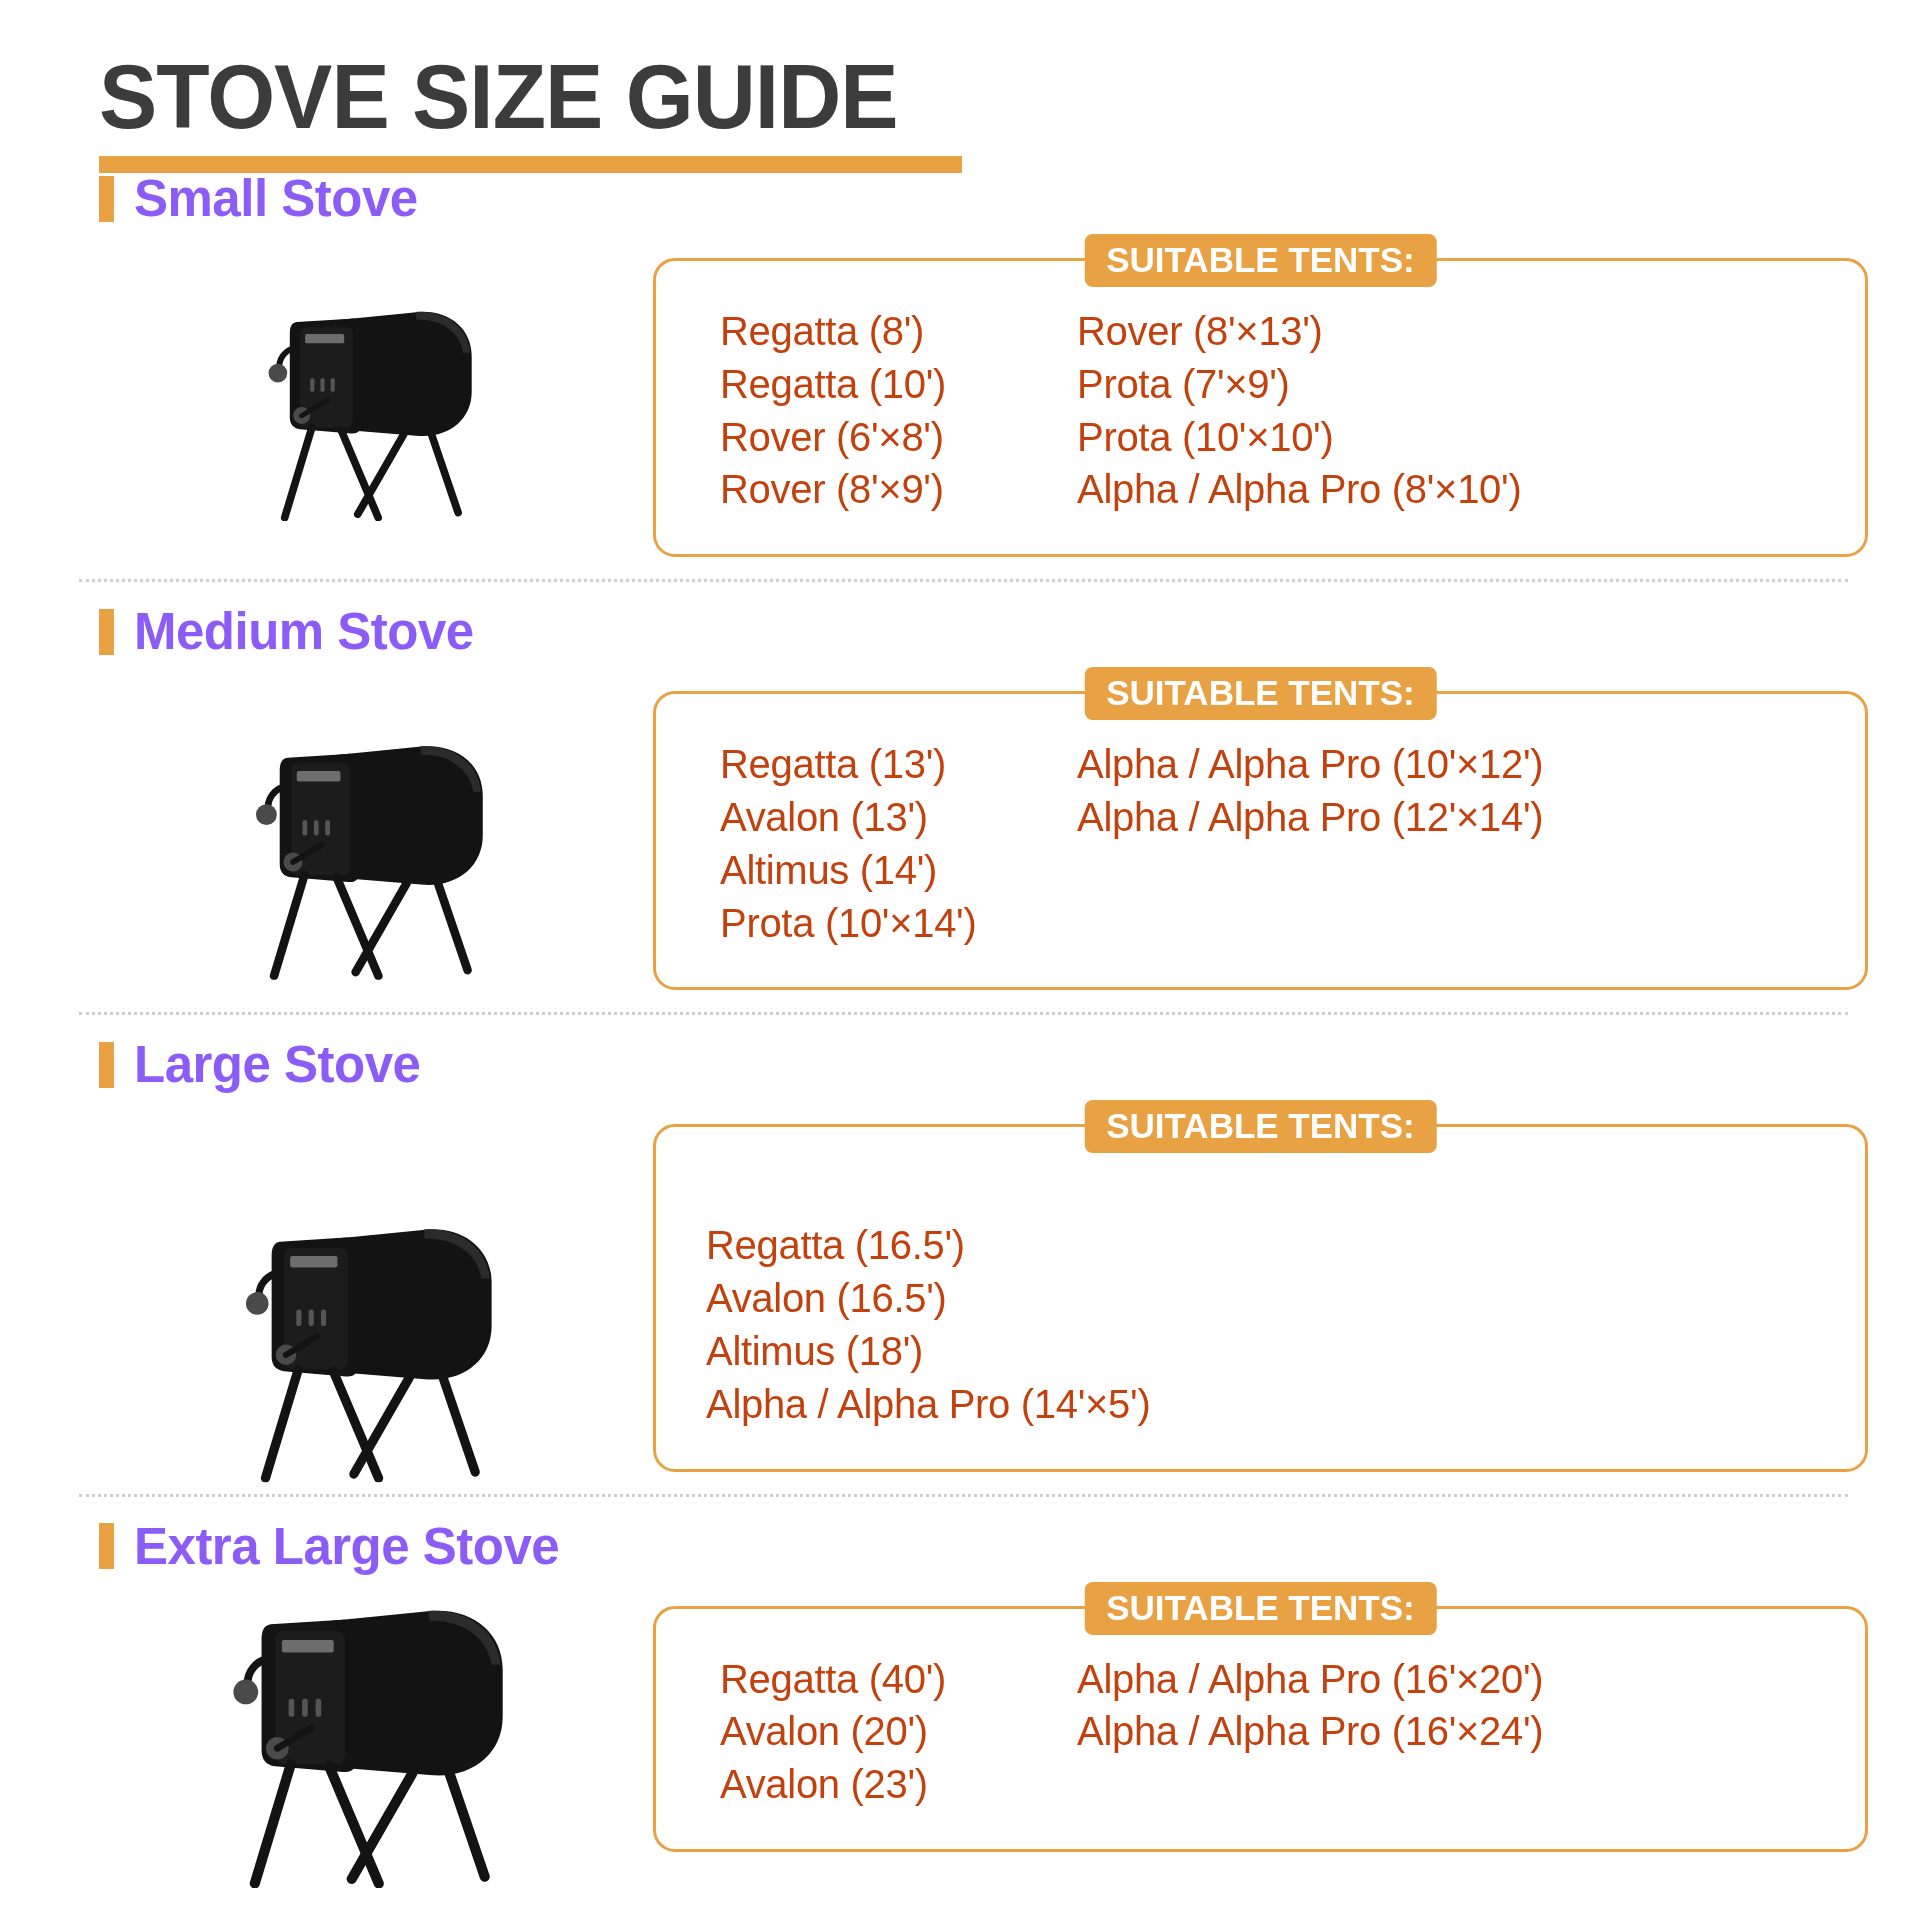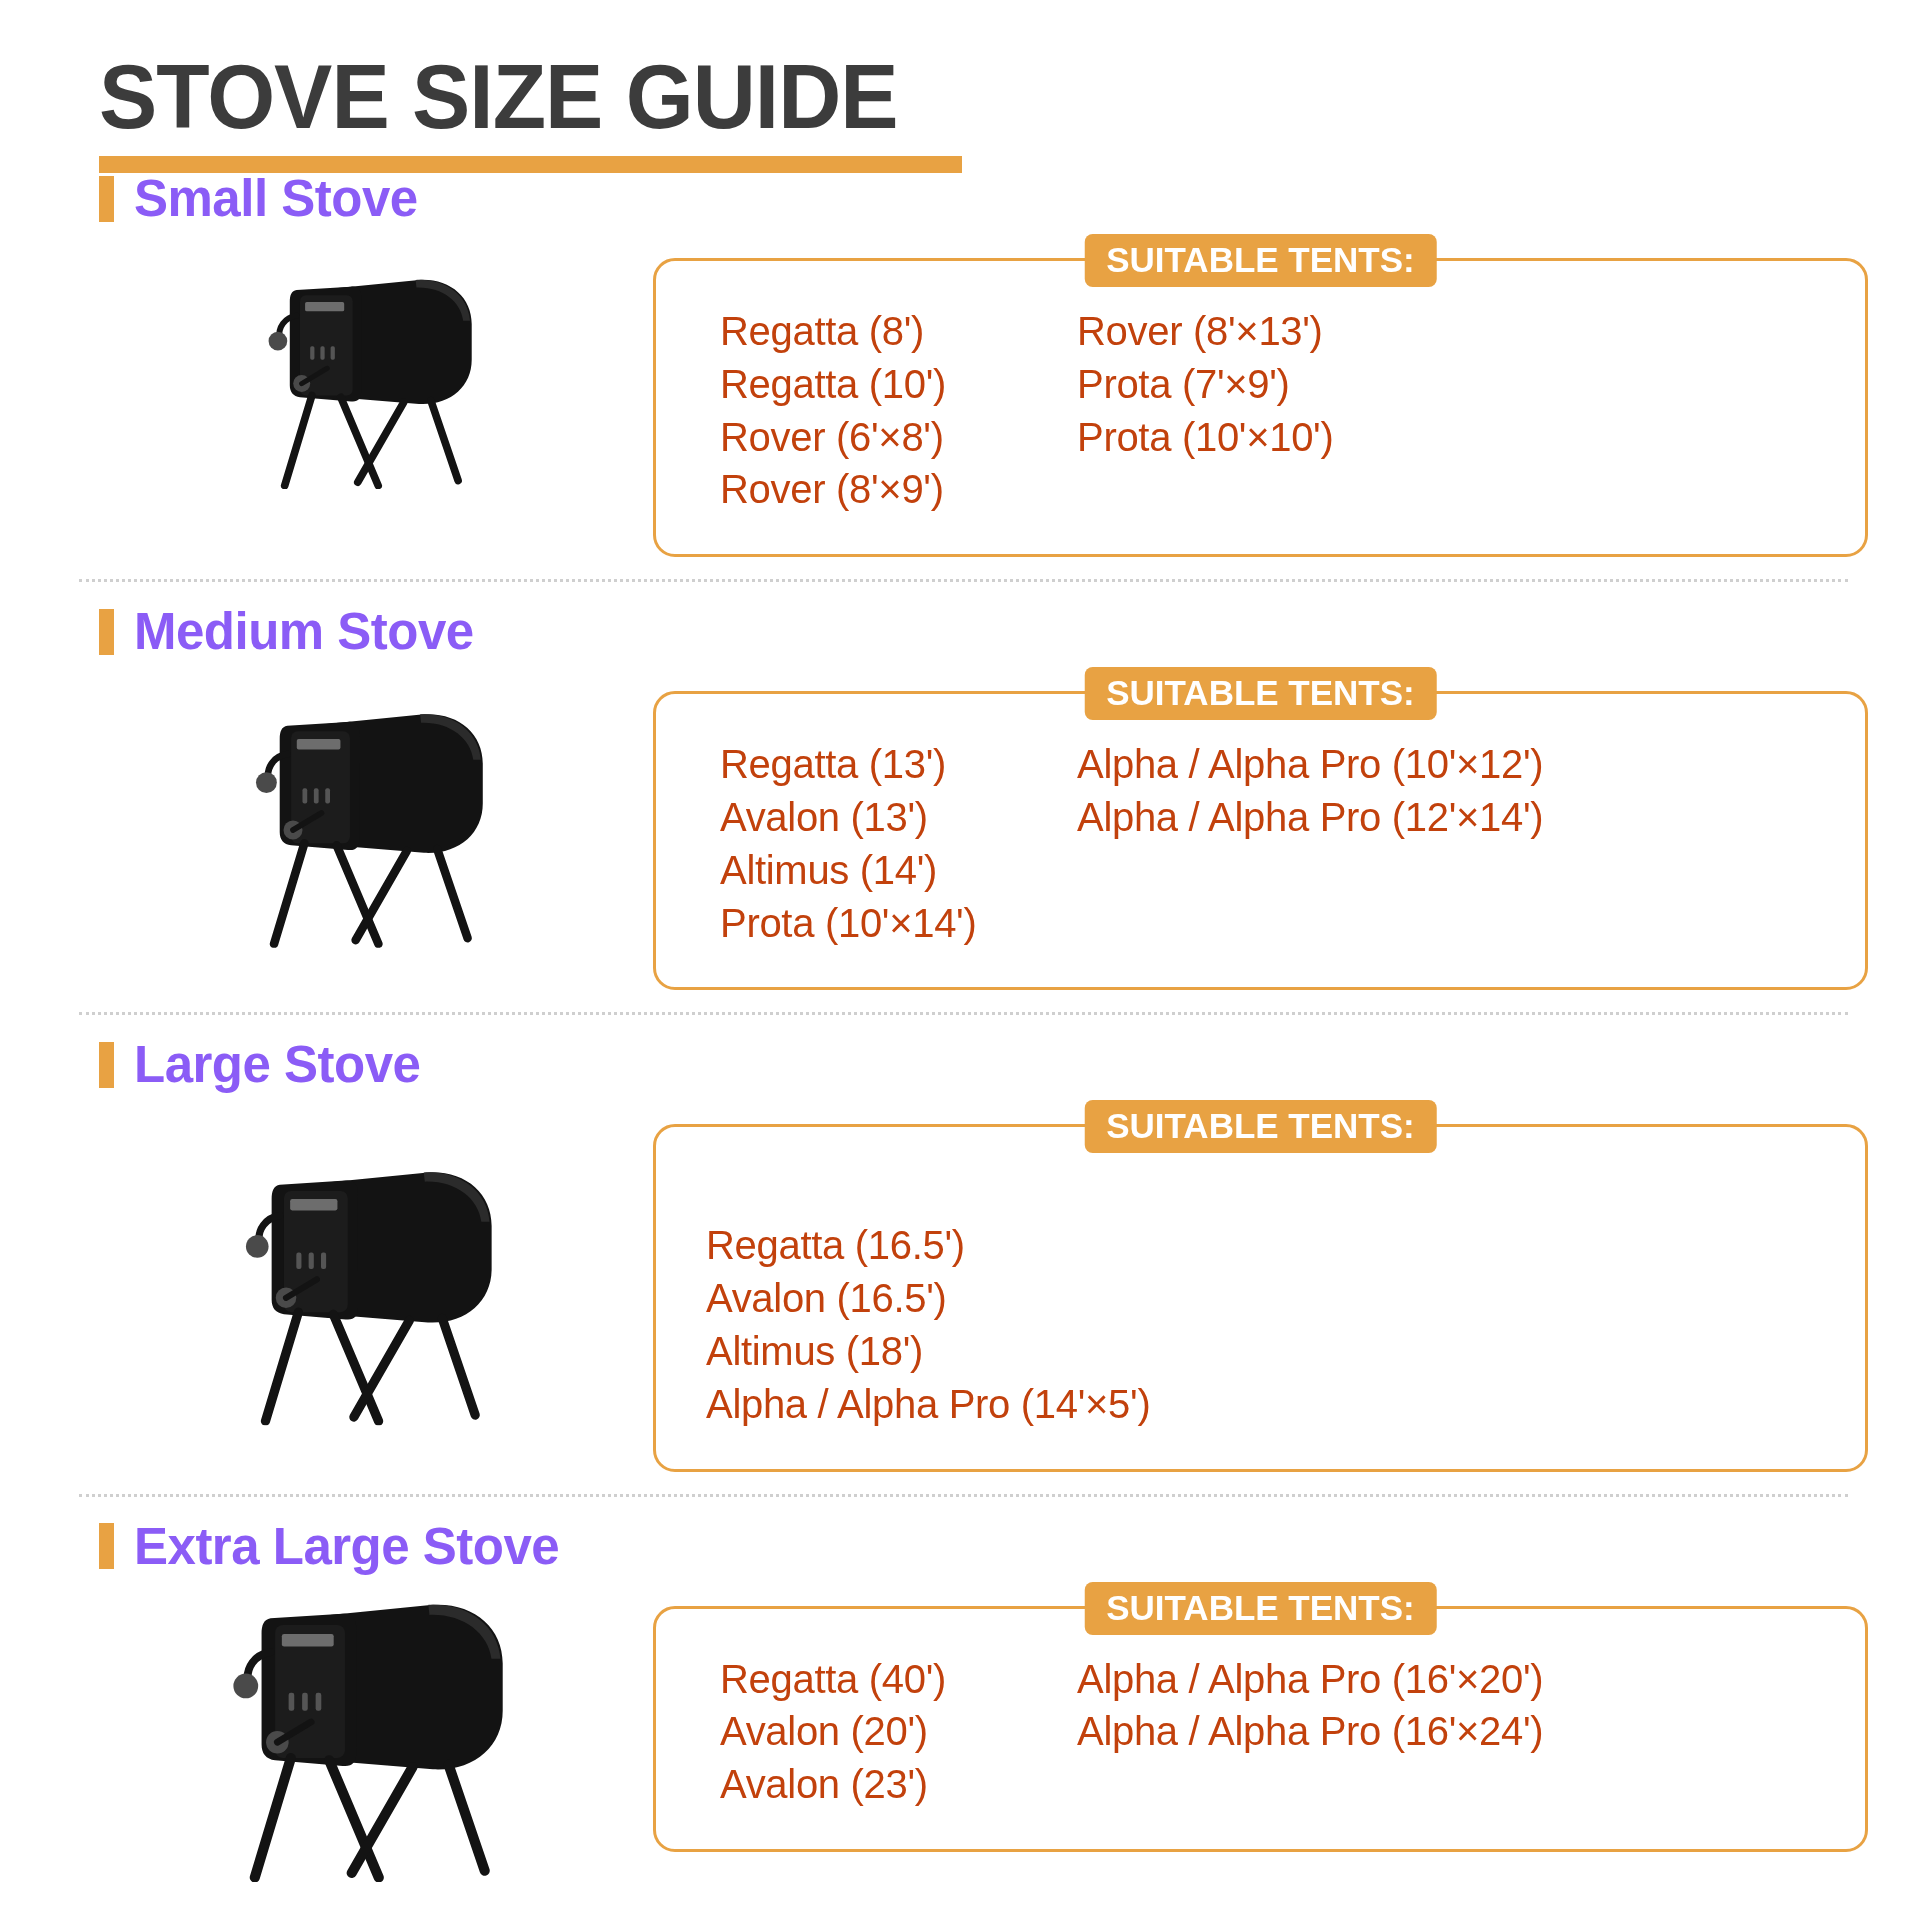--- a/index.html
+++ b/index.html
@@ -65,21 +65,21 @@
     font-size: 51px;
     font-weight: bold;
     color: #8b5cf6;
     letter-spacing: -0.5px;
     line-height: 1;
     white-space: nowrap;
   }
 
   .section-body {
     display: flex;
-    align-items: center;
+    align-items: flex-end;
   }
   .stove-col {
     width: 554px;
     flex: none;
     display: flex;
     justify-content: center;
     align-items: flex-start;
     padding-top: 8px;
   }
   .tents-col {
@@ -205,20 +205,21 @@
                 <div class="tent-col c1">
                   <div class="tent-item">Regatta (8')</div>
                   <div class="tent-item">Regatta (10')</div>
                   <div class="tent-item">Rover (6'×8')</div>
                   <div class="tent-item">Rover (8'×9')</div>
                 </div>
                 <div class="tent-col c2">
                   <div class="tent-item">Rover (8'×13')</div>
                   <div class="tent-item">Prota (7'×9')</div>
                   <div class="tent-item">Prota (10'×10')</div>
+                  <div class="tent-item">Alpha / Alpha Pro (8'×10')</div>
                 </div>
               </div>
             </div>
           </div>
         </div>
       </div>
       <div class="divider"></div>
       <div class="section">
         <div class="section-head">
           <span class="head-mark"></span>

